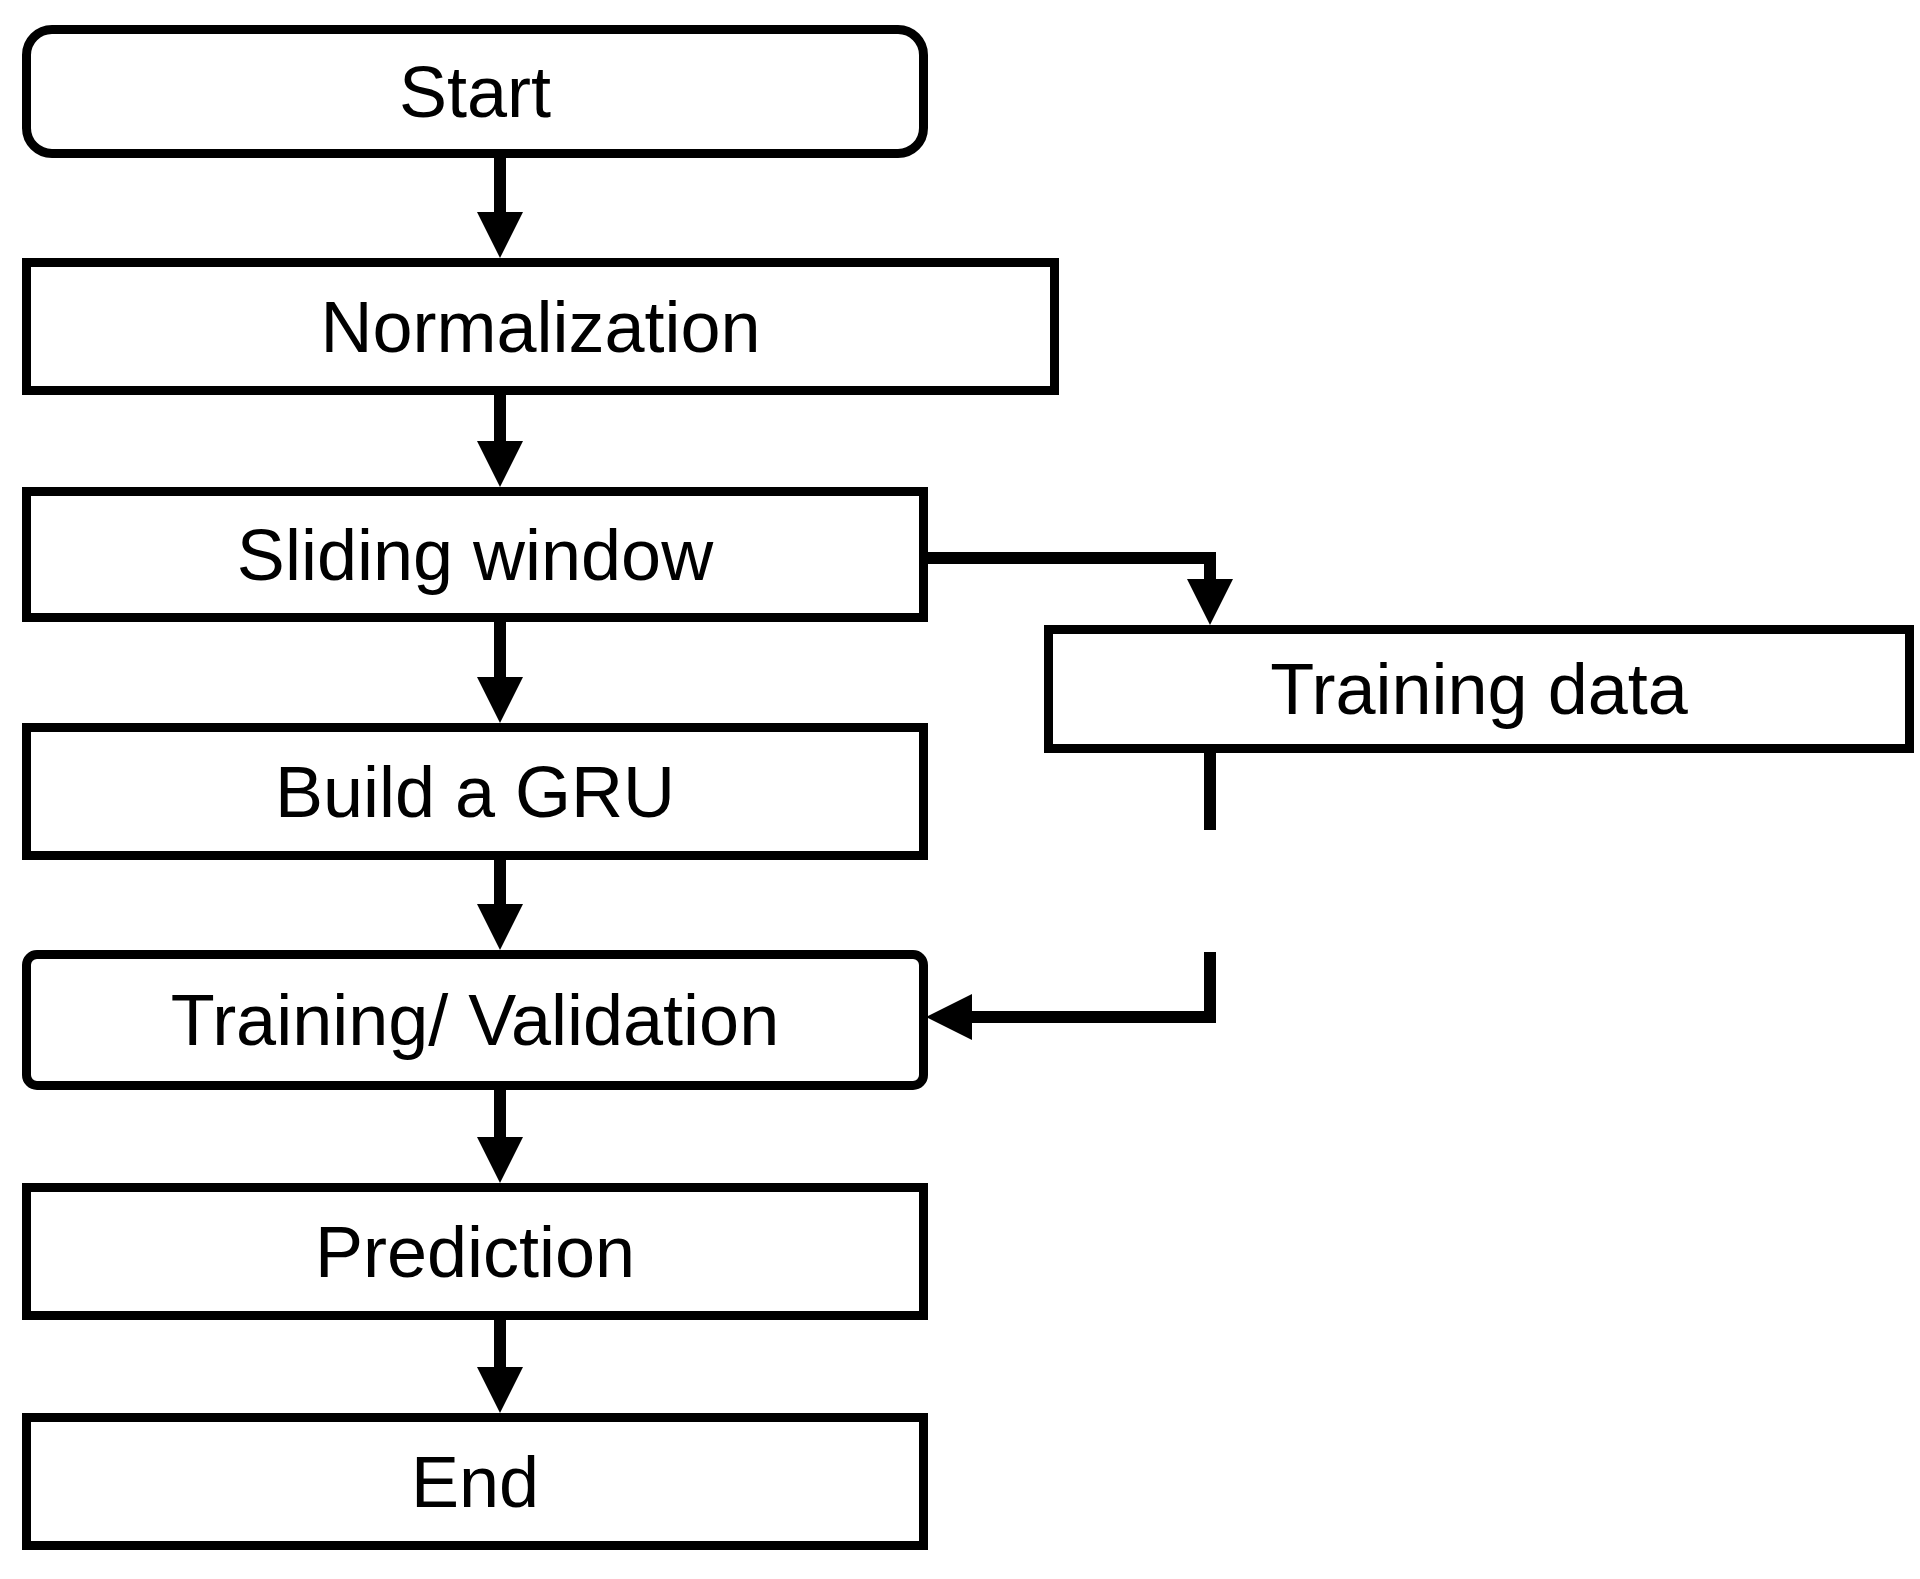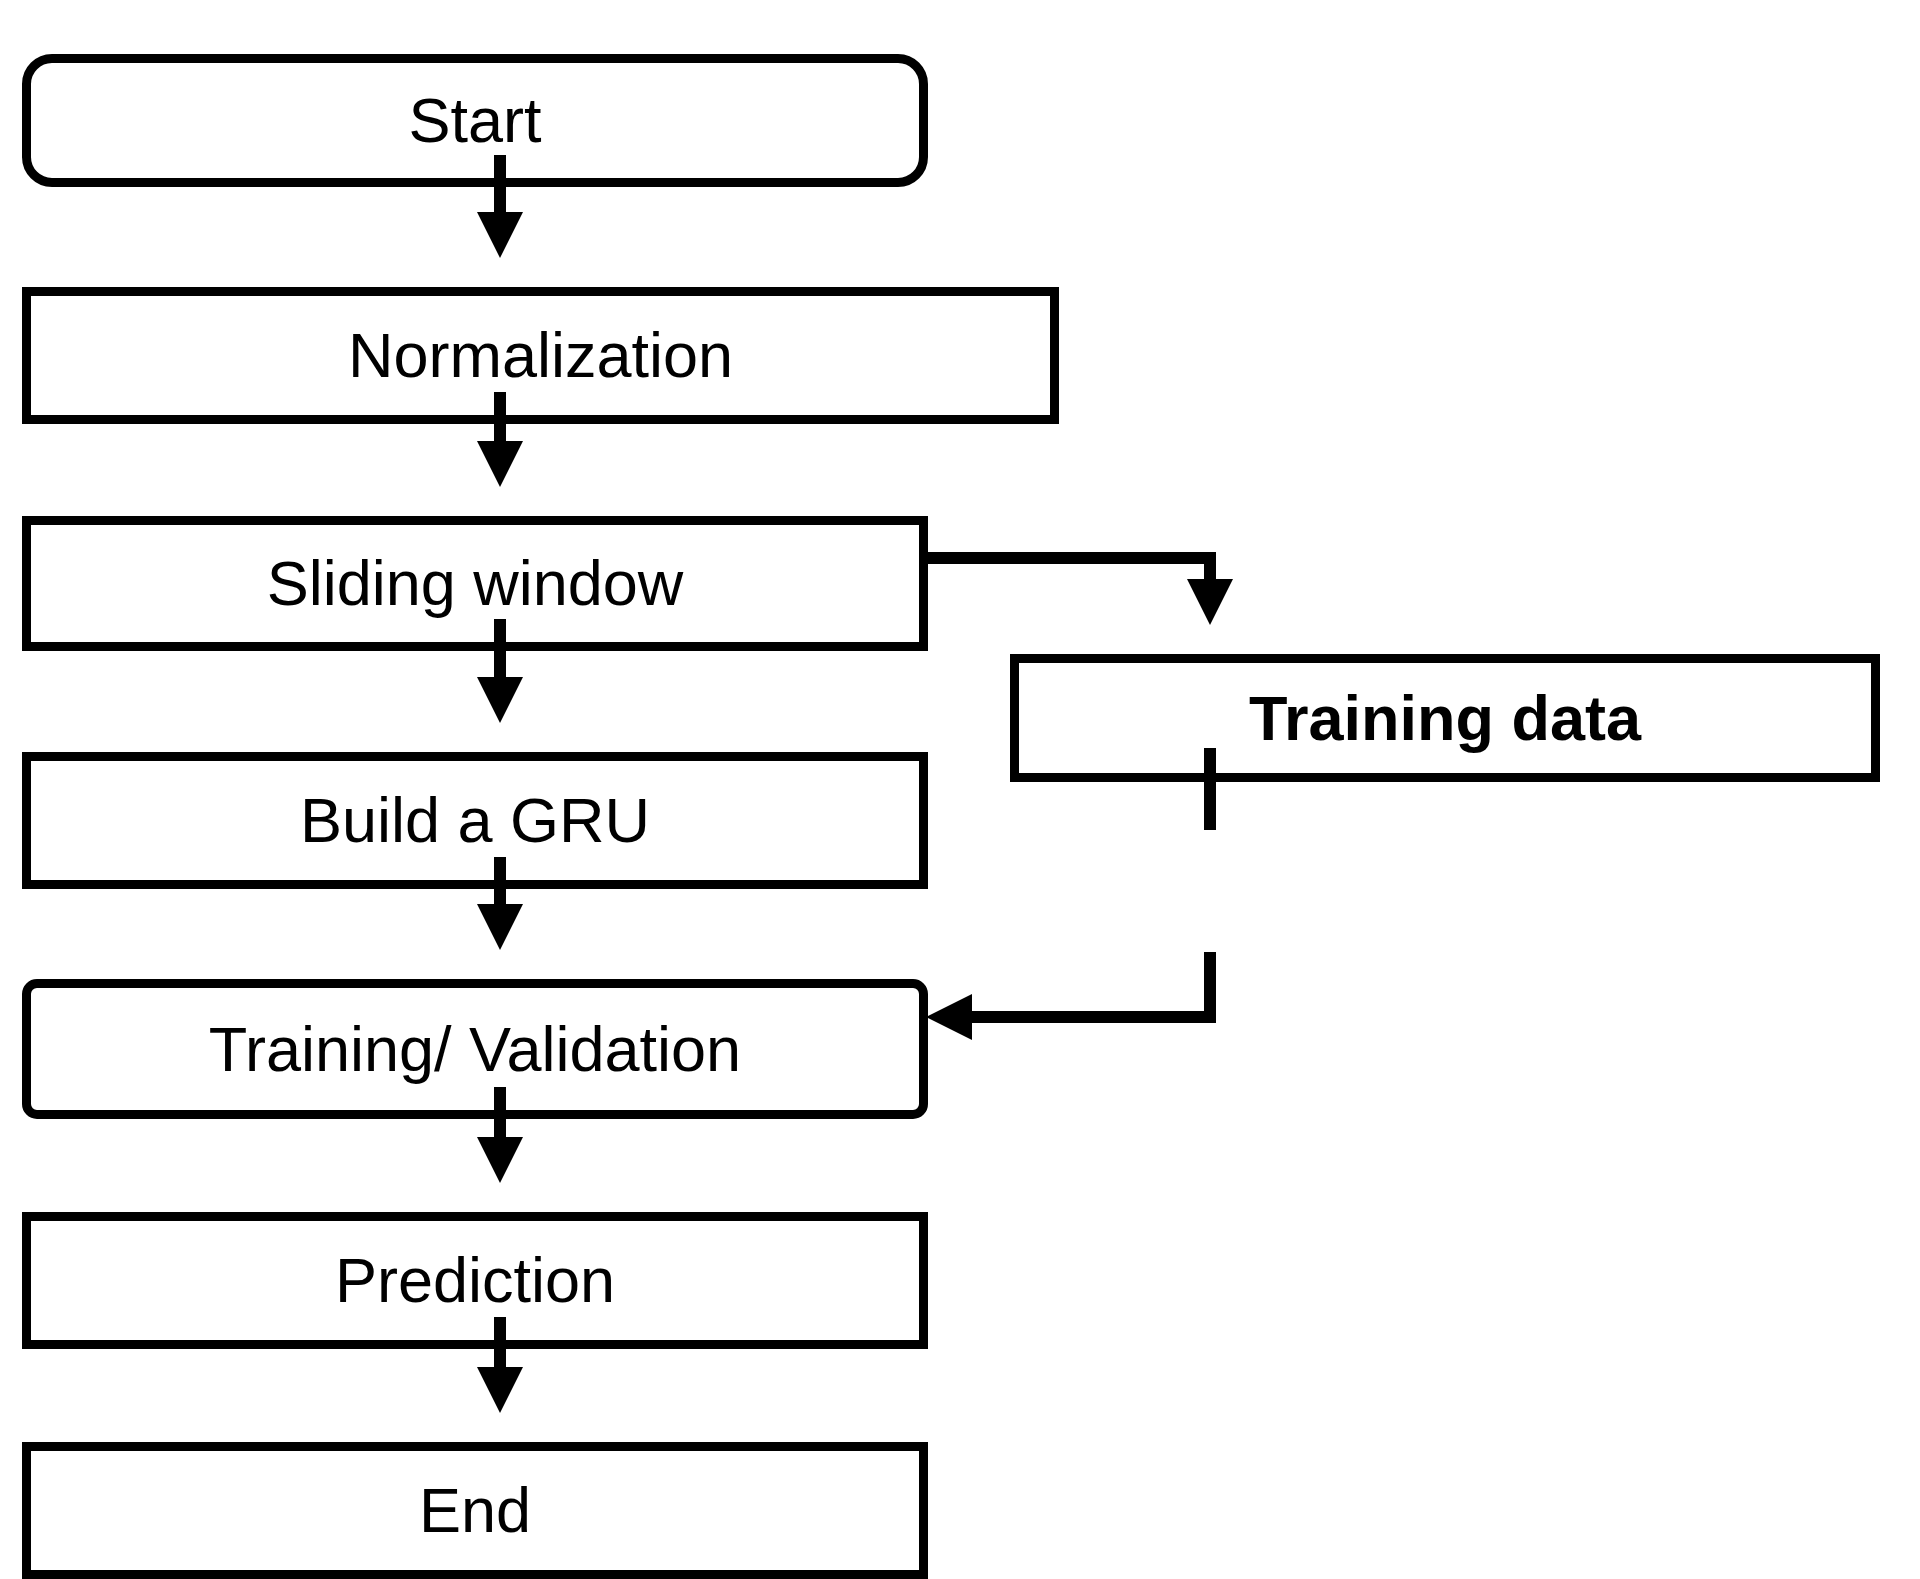--- a/index.html
+++ b/index.html
@@ -17,24 +17,23 @@
     overflow: hidden;
   }
   .node {
     position: absolute;
     box-sizing: border-box;
     border: 9px solid #000000;
     background: #ffffff;
     display: flex;
     align-items: center;
     justify-content: center;
-    font-size: 63px;
+    font-size: 72px;
     line-height: 1;
     white-space: nowrap;
-    margin-top: 29px;
   }
   .node.rounded {
     border-radius: 30px;
   }
   .shaft {
     position: absolute;
     background: #000000;
   }
   .head-down {
     position: absolute;
@@ -65,21 +64,21 @@
   <div class="node" style="left:22px; top:487px; width:906px; height:135px;">Sliding window</div>
 
   <div class="node" style="left:22px; top:723px; width:906px; height:137px;">Build a GRU</div>
 
   <div class="node" style="left:22px; top:950px; width:906px; height:140px;border-radius:15px;">Training/ Validation</div>
 
   <div class="node" style="left:22px; top:1183px; width:906px; height:137px;">Prediction</div>
 
   <div class="node" style="left:22px; top:1413px; width:906px; height:137px;">End</div>
 
-  <div class="node" style="left:1010px; top:625px; width:870px; height:128px;font-weight:bold;">Training data</div>
+  <div class="node" style="left:1044px; top:625px; width:870px; height:128px;">Training data</div>
 
 
   <div class="shaft" style="left:494px; top:155px; width:12px; height:60px;"></div>
   <div class="head-down" style="left:477px; top:212px;"></div>
 
   <div class="shaft" style="left:494px; top:392px; width:12px; height:52px;"></div>
   <div class="head-down" style="left:477px; top:441px;"></div>
 
   <div class="shaft" style="left:494px; top:619px; width:12px; height:61px;"></div>
   <div class="head-down" style="left:477px; top:677px;"></div>

